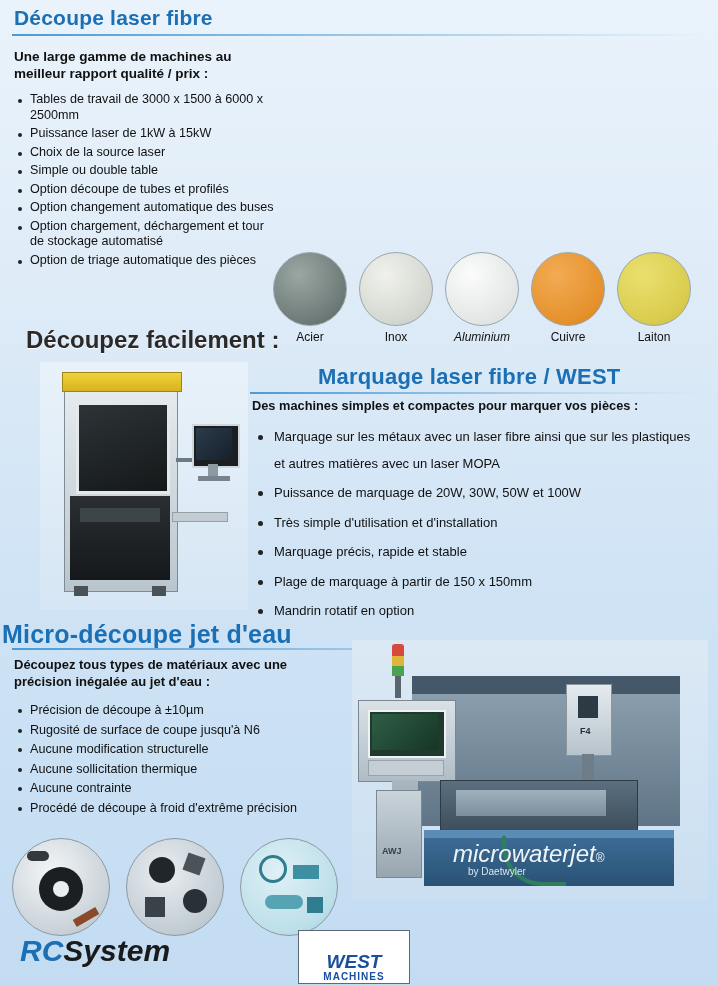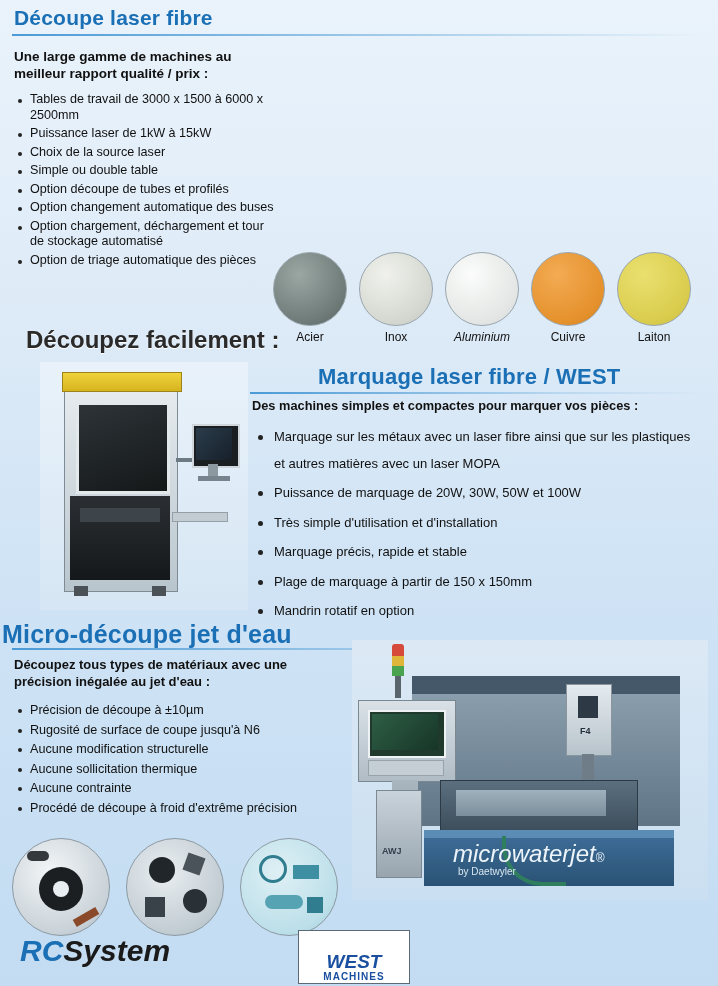--- a/index.html
+++ b/index.html
@@ -201,21 +201,21 @@
     <div class="lp" style="left:72px;top:190px;width:250px;height:8px;background:#5b8cb5;"></div>
 
     <div class="lp" style="left:24px;top:150px;width:44px;height:86px;background:linear-gradient(180deg,#c9d3da,#98a5af);border:1px solid #7b8892;"></div>
     <div class="lp" style="left:30px;top:206px;font-size:9px;color:#33424d;font-weight:bold;">AWJ</div>
 
     <div class="lp" style="left:150px;top:196px;width:60px;height:46px;border-left:4px solid #2f7f5f;border-bottom:4px solid #2f7f5f;border-radius:0 0 0 40px;"></div>
 
     <div class="lp" style="left:92px;top:200px;margin-left:9px;">
       <span style="font-size:24px;color:#eef5fa;font-style:italic;">microwaterjet</span><span style="font-size:12px;color:#eef5fa;">®</span>
     </div>
-    <div class="lp" style="left:106px;top:226px;font-size:10px;color:#d9e6ef;">by Daetwyler</div>
+    <div class="lp" style="left:116px;top:226px;font-size:10px;color:#d9e6ef;">by Daetwyler</div>
   </div>
 
   <div id="samples">
     <div class="sdisc" style="left:4px;top:0;
          background:radial-gradient(circle at 40% 35%,#f3f6f8,#c9d2d8 70%,#a8b3ba);">
       <div style="position:absolute;left:26px;top:28px;width:44px;height:44px;border-radius:50%;background:#1b1f22;"></div>
       <div style="position:absolute;left:40px;top:42px;width:16px;height:16px;border-radius:50%;background:#e8eef2;"></div>
       <div style="position:absolute;left:14px;top:12px;width:22px;height:10px;background:#33393d;border-radius:5px;"></div>
       <div style="position:absolute;left:60px;top:74px;width:26px;height:8px;background:#8a4a2a;transform:rotate(-30deg);"></div>
     </div>

